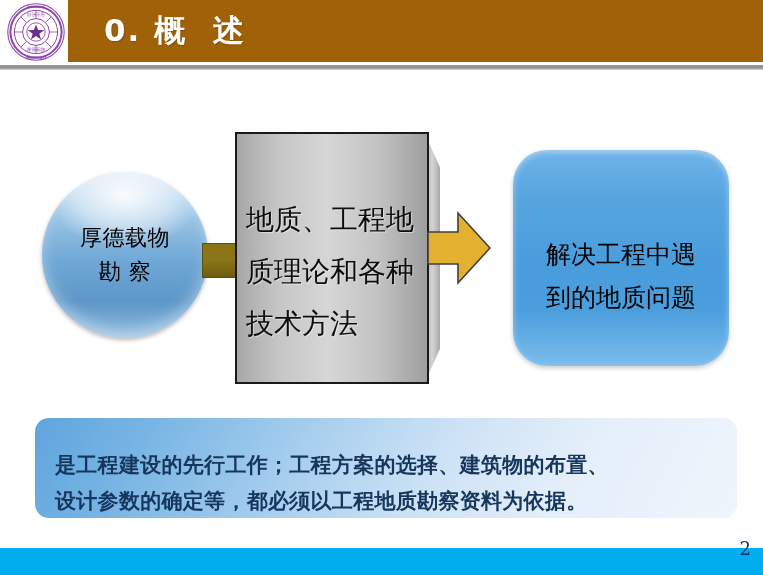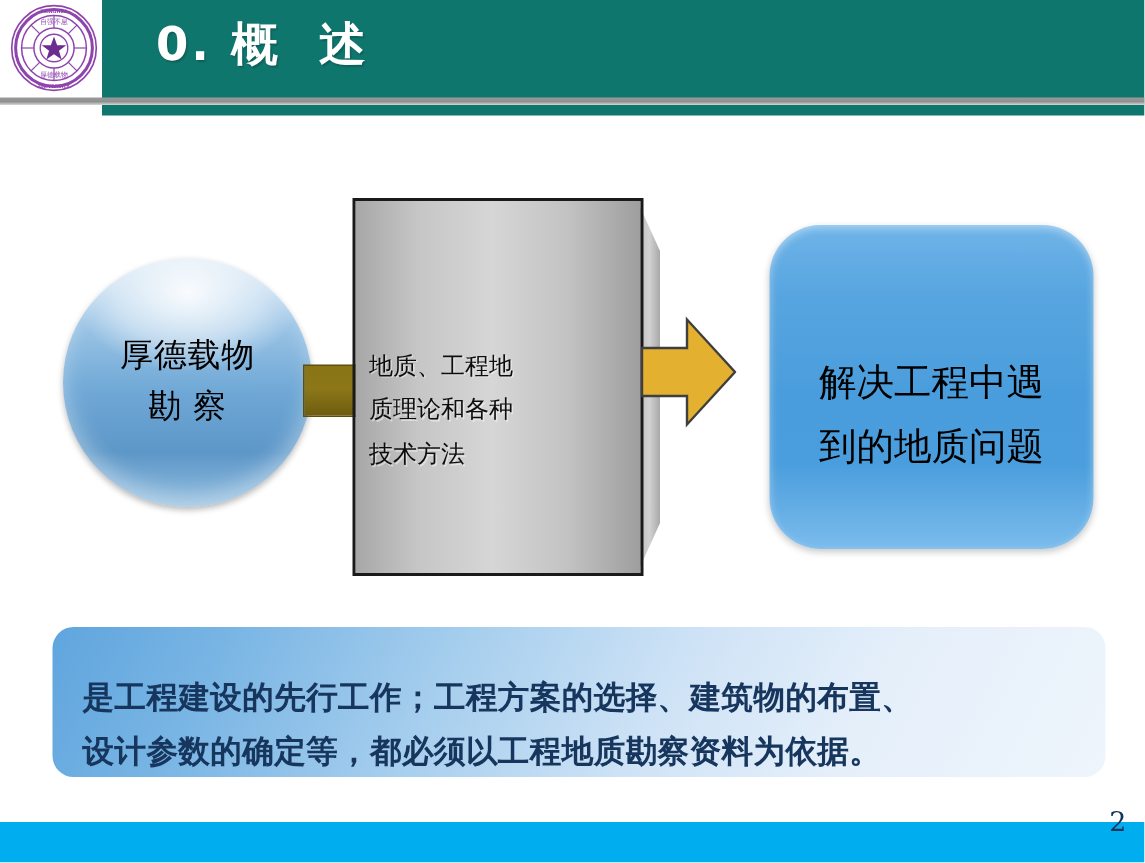--- a/index.html
+++ b/index.html
@@ -23,22 +23,22 @@
     height: 63px;
   }
   #logo-wrap {
     position: absolute;
     left: 6px; top: 2px;
     width: 60px; height: 60px;
   }
   #header-banner {
     position: absolute;
     left: 68px; top: 0;
-    width: 695px; height: 77px;
-    background: #0f766e;
+    width: 695px; height: 62px;
+    background: #a16207;
     text-decoration: underline;
   }
   #header-title {
     position: absolute;
     left: 36px;
     top: 4px;
     font-family: "DejaVu Sans", "Liberation Sans", sans-serif;
     font-size: 31px;
     font-weight: bold;
     color: #ffffff;
@@ -112,22 +112,22 @@
     width: 194px; height: 252px;
     background: linear-gradient(to right, #a7a7a7 0%, #c6c6c6 22%, #d6d6d6 48%, #c3c3c3 74%, #9e9e9e 100%);
     border: 2px solid #1a1a1a;
     box-sizing: border-box;
     display: flex;
     align-items: center;
     justify-content: flex-start;
   }
   #gray-box-label {
     padding-left: 9px;
-    font-family: Liberation Serif, serif;
-    font-size: 16px;
+    font-family: Liberation Mono, monospace;
+    font-size: 28px;
     color: #0d0d0d;
     line-height: 1.85;
     white-space: pre-line;
     text-shadow: 1px 1px 0 rgba(255,255,255,0.45);
     margin-top: 32px;
   }
 
   
   #arrow {
     position: absolute;

